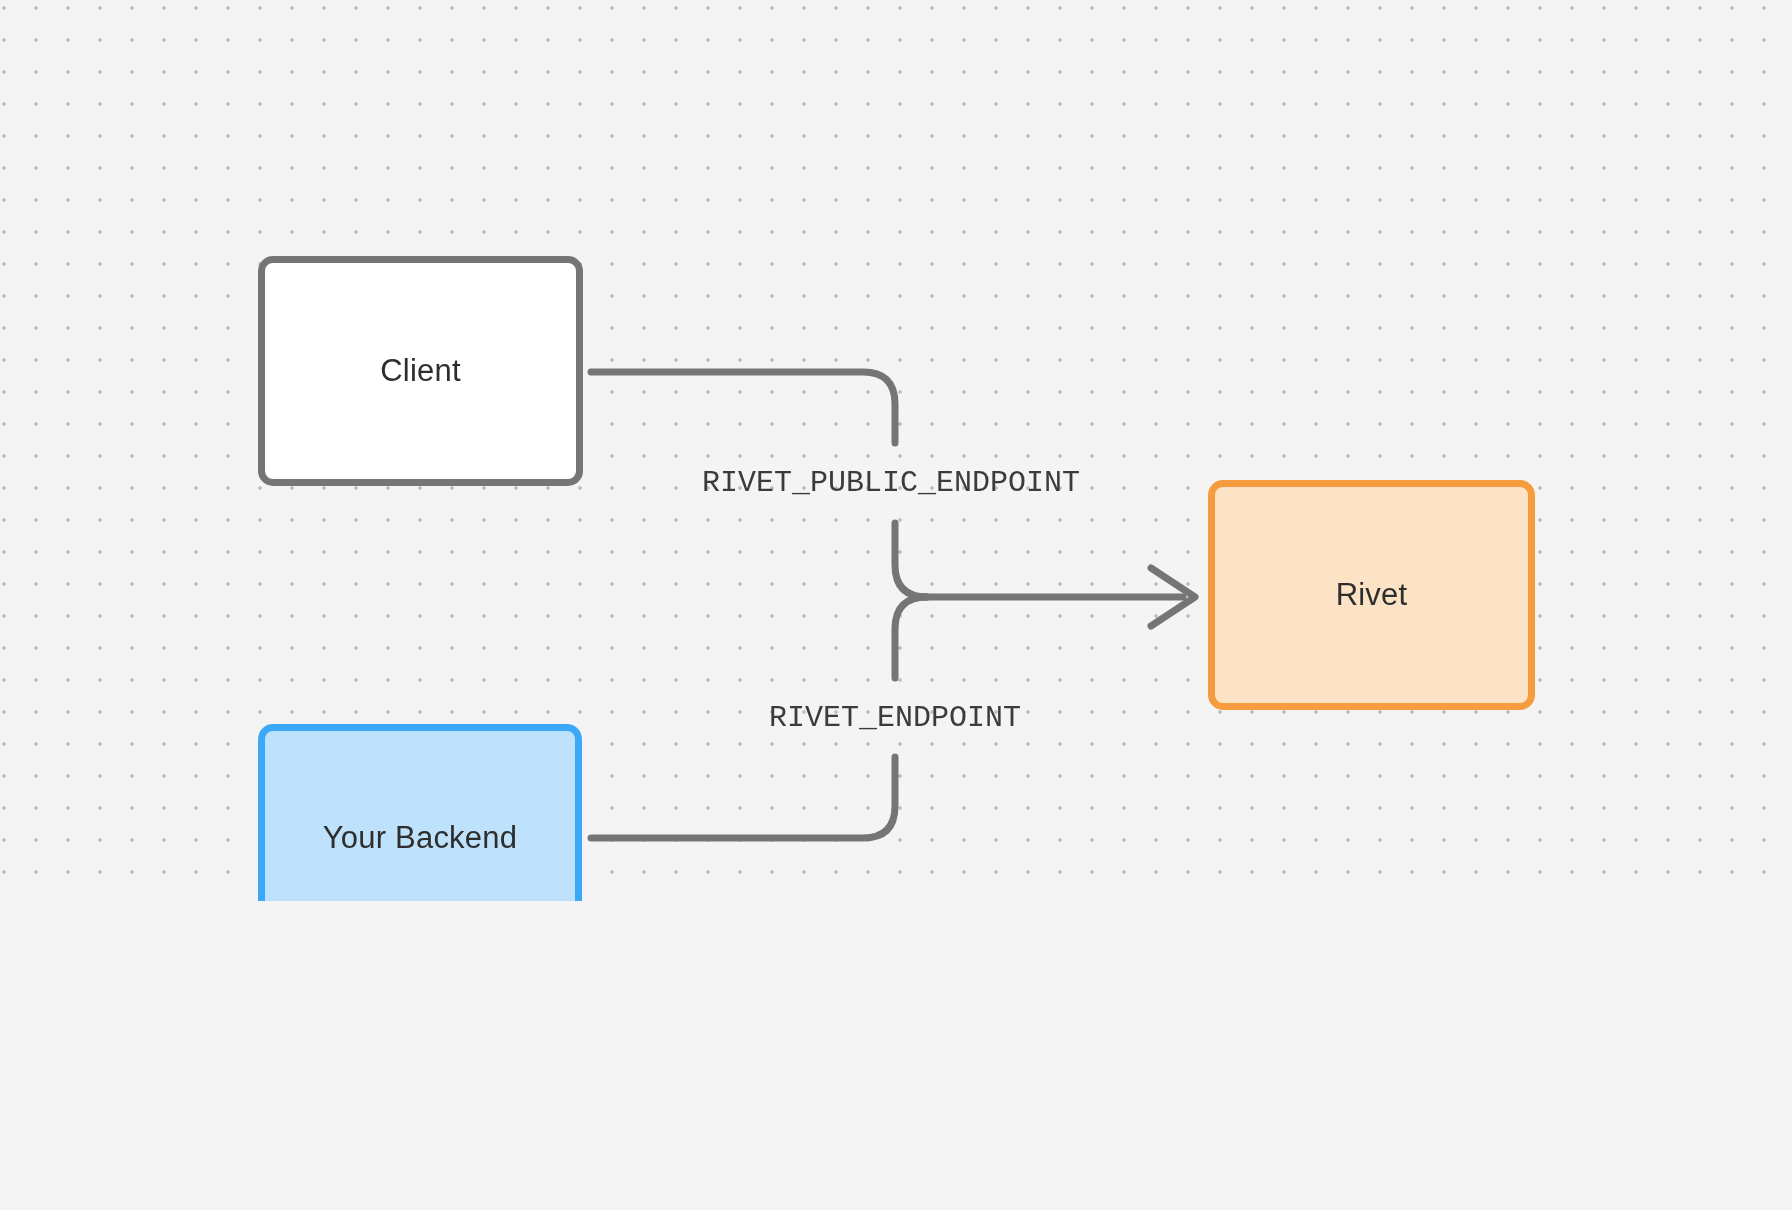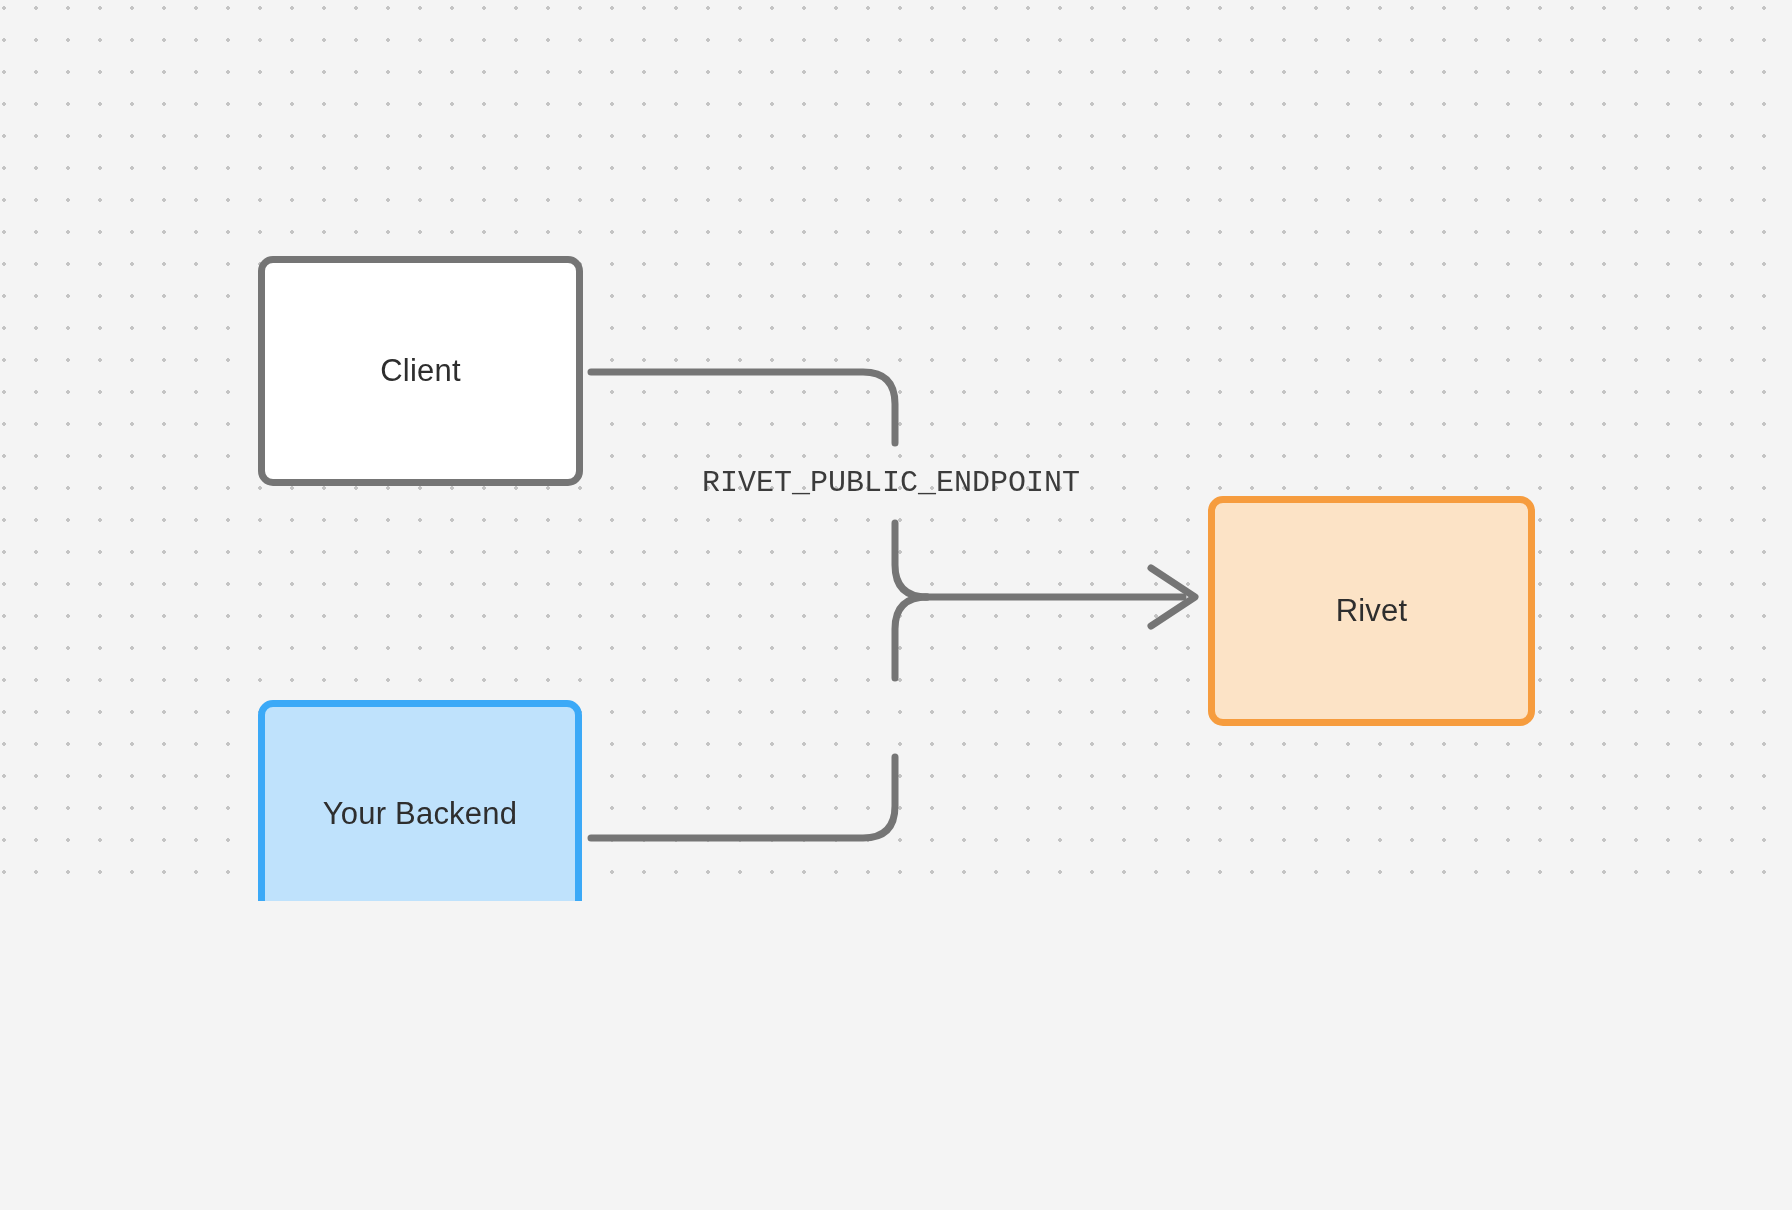--- a/index.html
+++ b/index.html
@@ -54,27 +54,27 @@
     color:var(--text-dark);
     letter-spacing:0.2px;
   }
   .node-client{
     left:258px; top:256px;
     width:325px; height:230px;
     background:var(--client-fill);
     border:7px solid var(--client-border);
   }
   .node-backend{
-    left:258px; top:700px;
+    left:258px; top:724px;
     width:324px; height:228px;
     background:var(--backend-fill);
     border:7px solid var(--backend-border);
   }
   .node-rivet{
-    left:1208px; top:496px;
+    left:1208px; top:480px;
     width:327px; height:230px;
     background:var(--rivet-fill);
     border:7px solid var(--rivet-border);
     text-align:center;
   }
   .edge-label{
     position:absolute;
     transform:translate(-50%,-50%);
     font-family:Liberation Mono, monospace;
     font-size:30px;
@@ -110,14 +110,15 @@
   <div class="node node-backend">
     <span>Your Backend</span>
   </div>
 
   <div class="node node-rivet">
     <span>Rivet</span>
   </div>
 
   <div class="edge-label edge-label-public">RIVET_PUBLIC_ENDPOINT</div>
 
+  <div class="edge-label edge-label-private">RIVET_ENDPOINT</div>
 
 </div>
 
 </body></html>

